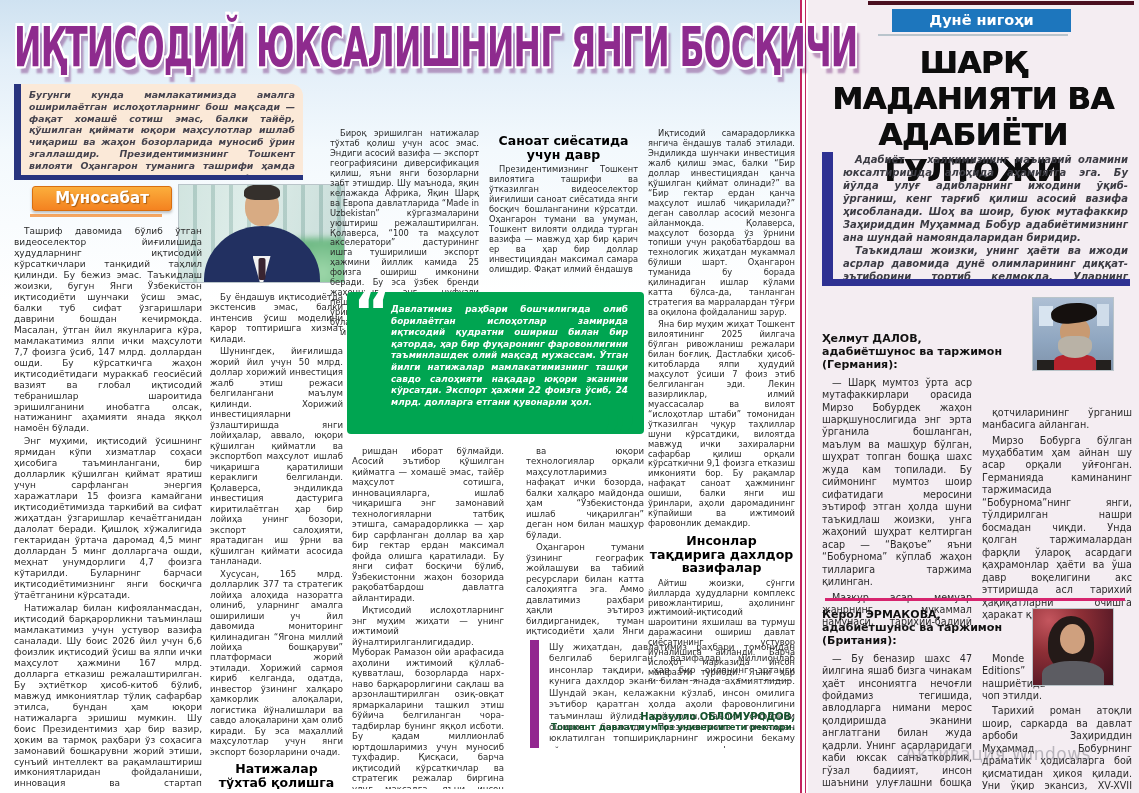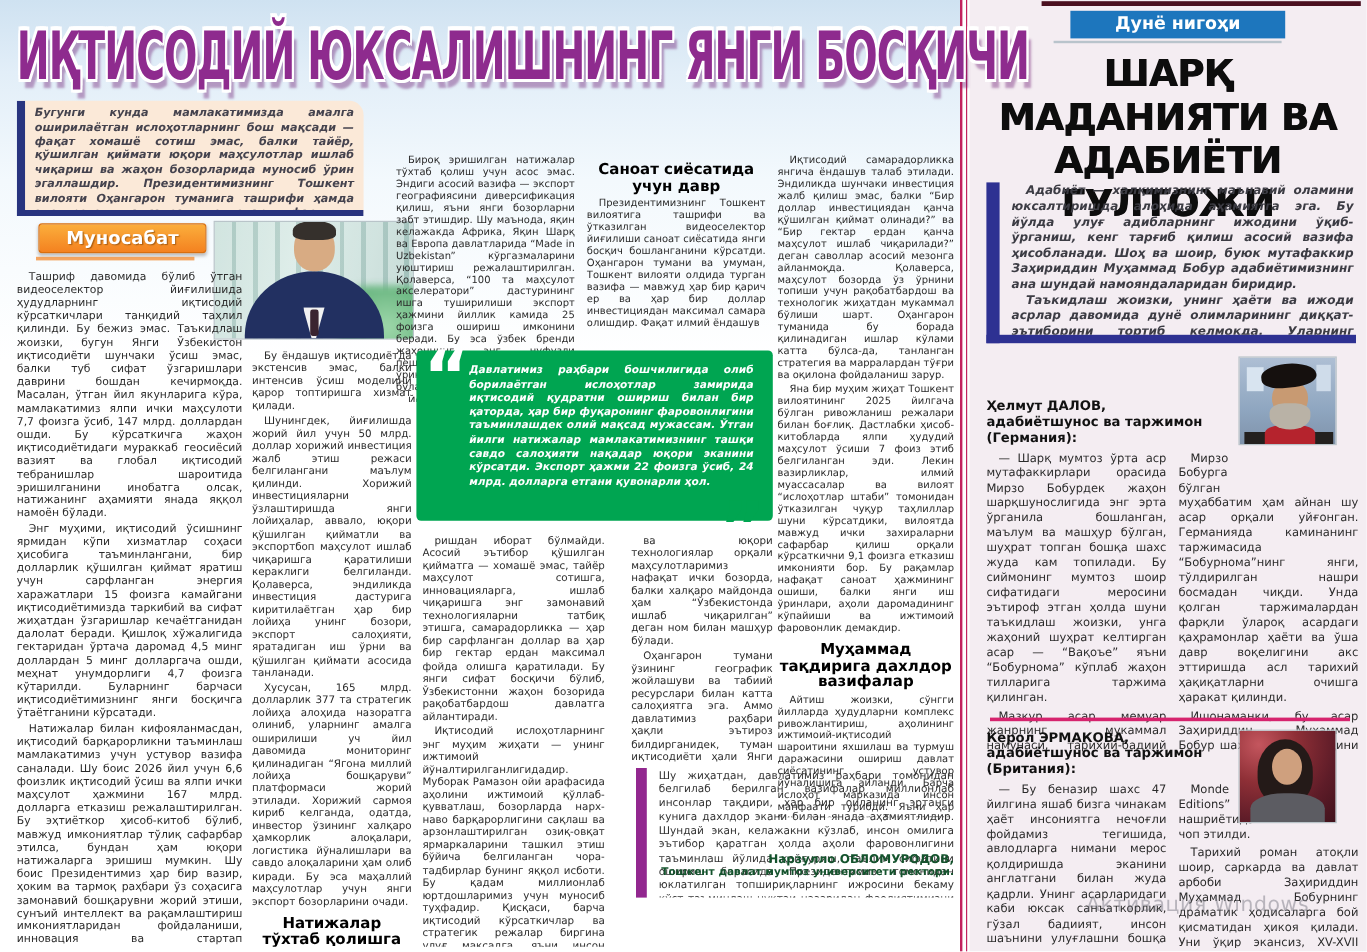--- a/index.html
+++ b/index.html
@@ -202,21 +202,21 @@
 </div>
 
 <div class="abs bcol f83 col4top">
   <p class="subhead small">Саноат сиёсатида учун давр</p>
   <p>Президентимизнинг Тошкент вилоятига ташрифи ва ўтказилган видеоселектор йиғилиши саноат сиёсатида янги босқич бошланганини кўрсатди. Оҳангарон тумани ва умуман, Тошкент вилояти олдида турган вазифа — мавжуд ҳар бир қарич ер ва ҳар бир доллар инвестициядан максимал самара олишдир. Фақат илмий ёндашув</p>
 </div>
 
 <div class="abs bcol f83 col5">
   <p>Иқтисодий самарадорликка янгича ёндашув талаб этилади. Эндиликда шунчаки инвестиция жалб қилиш эмас, балки “Бир доллар инвестициядан қанча қўшилган қиймат олинади?” ва “Бир гектар ердан қанча маҳсулот ишлаб чиқарилади?” деган саволлар асосий мезонга айланмоқда. Қолаверса, маҳсулот бозорда ўз ўрнини топиши учун рақобатбардош ва технологик жиҳатдан мукаммал бўлиши шарт. Оҳангарон туманида бу борада қилинадиган ишлар кўлами катта бўлса-да, танланган стратегия ва марралардан тўғри ва оқилона фойдаланиш зарур.</p>
   <p>Яна бир муҳим жиҳат Тошкент вилоятининг 2025 йилгача бўлган ривожланиш режалари билан боғлиқ. Дастлабки ҳисоб-китобларда ялпи ҳудудий маҳсулот ўсиши 7 фоиз этиб белгиланган эди. Лекин вазирликлар, илмий муассасалар ва вилоят “ислоҳотлар штаби” томонидан ўтказилган чуқур таҳлиллар шуни кўрсатдики, вилоятда мавжуд ички захираларни сафарбар қилиш орқали кўрсаткични 9,1 фоизга етказиш имконияти бор. Бу рақамлар нафақат саноат ҳажмининг ошиши, балки янги иш ўринлари, аҳоли даромадининг кўпайиши ва ижтимоий фаровонлик демакдир.</p>
-  <p class="subhead small">Муҳаммад тақдирига дахлдор вазифалар</p>
+  <p class="subhead small">Инсонлар тақдирига дахлдор вазифалар</p>
   <p>Айтиш жоизки, сўнгги йилларда ҳудудларни комплекс ривожлантириш, аҳолининг ижтимоий-иқтисодий шароитини яхшилаш ва турмуш даражасини ошириш давлат сиёсатининг устувор йўналишига айланди. Барча ислоҳот марказида инсон манфаати турибди. Яъни ҳар бир қарор, ҳар бир дастур, аввало, одамларнинг даромади, бандлиги, яшаш шароити ҳамда келажакка ишончини мустаҳкамлашга қаратилган.</p>
 
 </div>
 
 <div class="abs quote">
   <span class="q-open">“</span>
   <span>Давлатимиз раҳбари бошчилигида олиб борилаётган ислоҳотлар замирида иқтисодий қудратни ошириш билан бир қаторда, ҳар бир фуқаронинг фаровонлигини таъминлашдек олий мақсад мужассам. Ўтган йилги натижалар мамлакатимизнинг ташқи савдо салоҳияти нақадар юқори эканини кўрсатди. Экспорт ҳажми 22 фоизга ўсиб, 24 млрд. долларга етгани қувонарли ҳол.</span>
   <span class="q-close">”</span>
 </div>
 
@@ -254,20 +254,21 @@
     <div>адабиётшунос ва таржимон</div>
     <div>(Германия):</div>
   </div>
   <div class="expert-cols">
     <div class="ecol">
       <p>— Шарқ мумтоз ўрта аср мутафаккирлари орасида Мирзо Бобурдек жаҳон шарқшунослигида энг эрта ўрганила бошланган, маълум ва машҳур бўлган, шуҳрат топган бошқа шахс жуда кам топилади. Бу сиймонинг мумтоз шоир сифатидаги меросини эътироф этган ҳолда шуни таъкидлаш жоизки, унга жаҳоний шуҳрат келтирган асар — “Вақоъе” яъни “Бобурнома” кўплаб жаҳон тилларига таржима қилинган.</p>
       <p>Мазкур асар мемуар жанрнинг мукаммал намунаси, тарихий-бадиий манба ҳисобланади. У турли тилларда адабиётшунослар, тарихчилар, тилшунослар, санъатшунослар, этнографлар, ҳайвонот ва наботот соҳаси тадқи-</p>
     </div>
     <div class="ecol">
       <div class="photo-spacer"></div>
+      <p>қотчиларининг ўрганиш манбасига айланган.</p>
       <p>Мирзо Бобурга бўлган муҳаббатим ҳам айнан шу асар орқали уйғонган. Германияда каминанинг таржимасида “Бобурнома”нинг янги, тўлдирилган нашри босмадан чиқди. Унда қолган таржималардан фарқли ўлароқ асардаги қаҳрамонлар ҳаёти ва ўша давр воқелигини акс эттиришда асл тарихий ҳақиқатларни очишга ҳаракат қилинди.</p>
       <p>Ишонаманки, бу асар Заҳириддин Муҳаммад Бобур шахсиятини, ижодини германиялик ўқувчиларга очиб беришда муҳим аҳамият касб этади.</p>
     </div>
   </div>
 </div>
 
 <div class="abs photo photo-dalov">
   <div class="pd-win"></div>
   <div class="pd-win2"></div>
   <div class="pd-jacket"></div>

